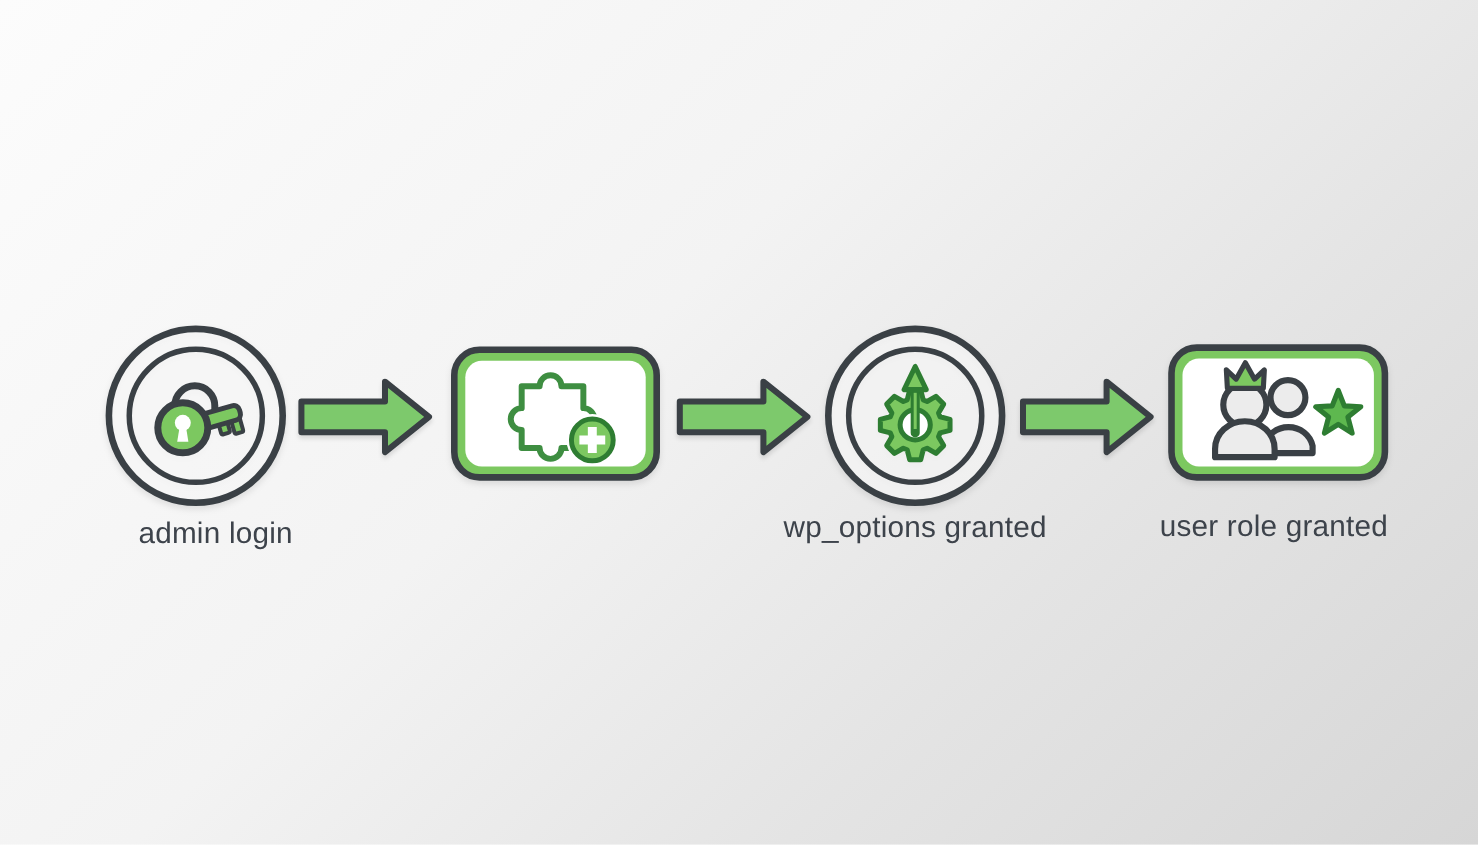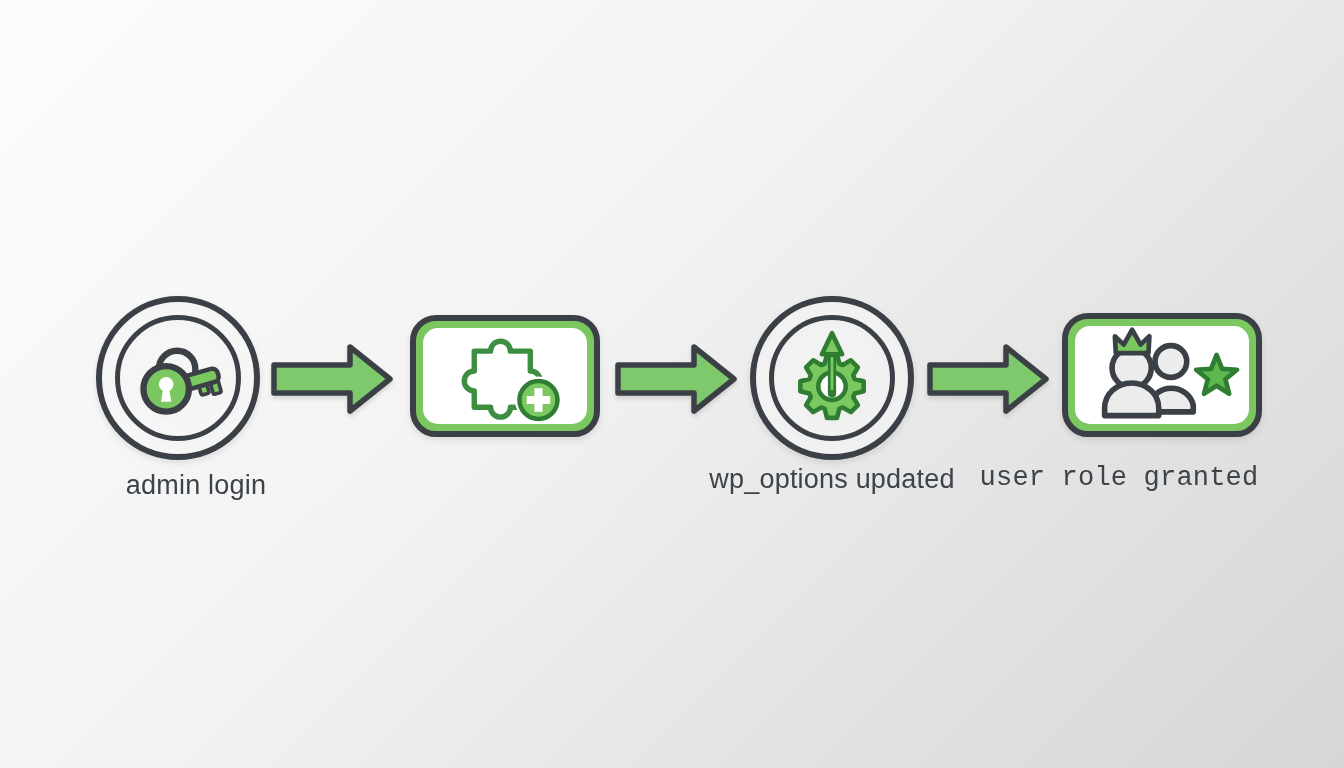--- a/index.html
+++ b/index.html
@@ -83,21 +83,21 @@
         <g transform="translate(52 68)">
           <path d="M24.7 -8 L34.6 -5.5 L34.6 5.5 L24.7 8 L23.2 11.8 L28.3 20.6 L20.6 28.3 L11.8 23.2 L8 24.7 L5.5 34.6 L-5.5 34.6 L-8 24.7 L-11.8 23.2 L-20.6 28.3 L-28.3 20.6 L-23.2 11.8 L-24.7 8 L-34.6 5.5 L-34.6 -5.5 L-24.7 -8 L-23.2 -11.8 L-28.3 -20.6 L-20.6 -28.3 L-11.8 -23.2 L-8 -24.7 L-5.5 -34.6 L5.5 -34.6 L8 -24.7 L11.8 -23.2 L20.6 -28.3 L28.3 -20.6 L23.2 -11.8 Z" fill="#7cc860" stroke="#2e7d32" stroke-width="5" stroke-linejoin="round"></path>
           <circle cx="0" cy="0" r="15" fill="#ffffff" stroke="#2e7d32" stroke-width="5"></circle>
         </g>
         <line x1="52" y1="76" x2="52" y2="34" stroke="#2e7d32" stroke-width="9" stroke-linecap="round"></line>
         <line x1="52" y1="72" x2="52" y2="36" stroke="#7cc860" stroke-width="3"></line>
         <polygon points="41,33 63,33 52,10" fill="#7cc860" stroke="#2e7d32" stroke-width="5" stroke-linejoin="round"></polygon>
       </svg>
     </div>
   </div>
-  <div class="step-label" style="left:832px; top:464px;">wp_options updated</div>
+  <div class="step-label" style="left:832px; top:464px;">wp_options granted</div>
 
   <svg class="arrow" style="left:926px; top:341px;" width="124" height="76" viewBox="0 0 124 76">
     <polygon points="4,24 80,24 80,6 120,38 80,70 80,52 4,52" fill="#7dc96c" stroke="#3a4045" stroke-width="5.5" stroke-linejoin="round"></polygon>
   </svg>
 
   <div class="node card-node" style="left:1062px; top:313px; width:200px; height:124px;">
     <div class="card-inner"></div>
     <svg width="164" height="98" viewBox="0 0 175 105">
 
       <circle cx="97" cy="38" r="17" fill="#ececec" stroke="#3a4045" stroke-width="6"></circle>
@@ -106,15 +106,15 @@
       <circle cx="55" cy="45" r="21" fill="#ececec" stroke="#3a4045" stroke-width="6"></circle>
       <path d="M26 96 v-8 a29 27 0 0 1 58 0 v8 Z" fill="#ececec" stroke="#3a4045" stroke-width="6" stroke-linejoin="round"></path>
 
       <path d="M38 29 L37 11 L46.5 20 L55.5 4 L64.5 20 L74 11 L73 29 Z" fill="#7cc860" stroke="#3a4045" stroke-width="5" stroke-linejoin="round"></path>
 
       <g transform="translate(146 54)">
         <path d="M0 -23 L5.9 -8 L21.9 -7.1 L9.4 3 L13.5 18.6 L0 10 L-13.5 18.6 L-9.4 3 L-21.9 -7.1 L-5.9 -8 Z" fill="#5eb84f" stroke="#2e7d32" stroke-width="5" stroke-linejoin="round"></path>
       </g>
     </svg>
   </div>
-  <div class="step-label" style="left:1119px; top:463px;font-family:Liberation Mono, monospace;">user role granted</div>
+  <div class="step-label" style="left:1158px; top:463px;">user role granted</div>
 
 </div>
 
 </body></html>

